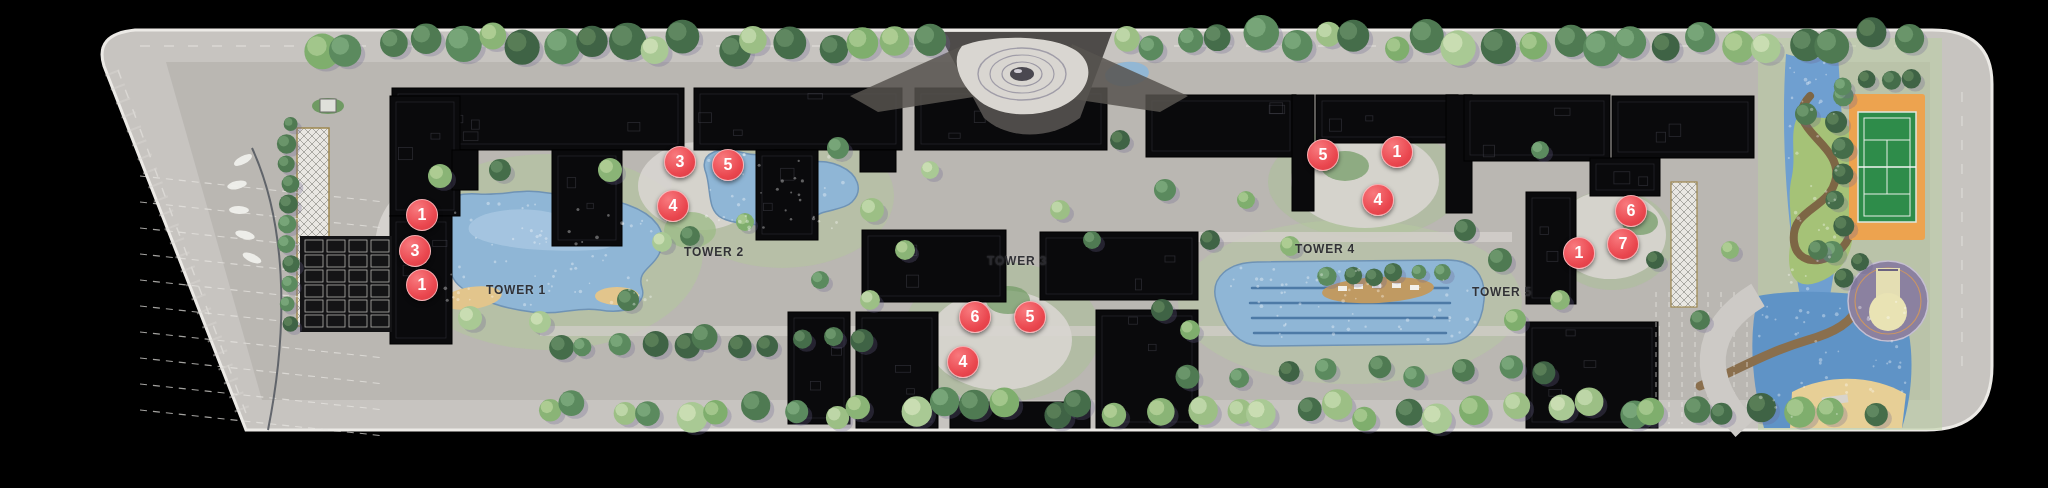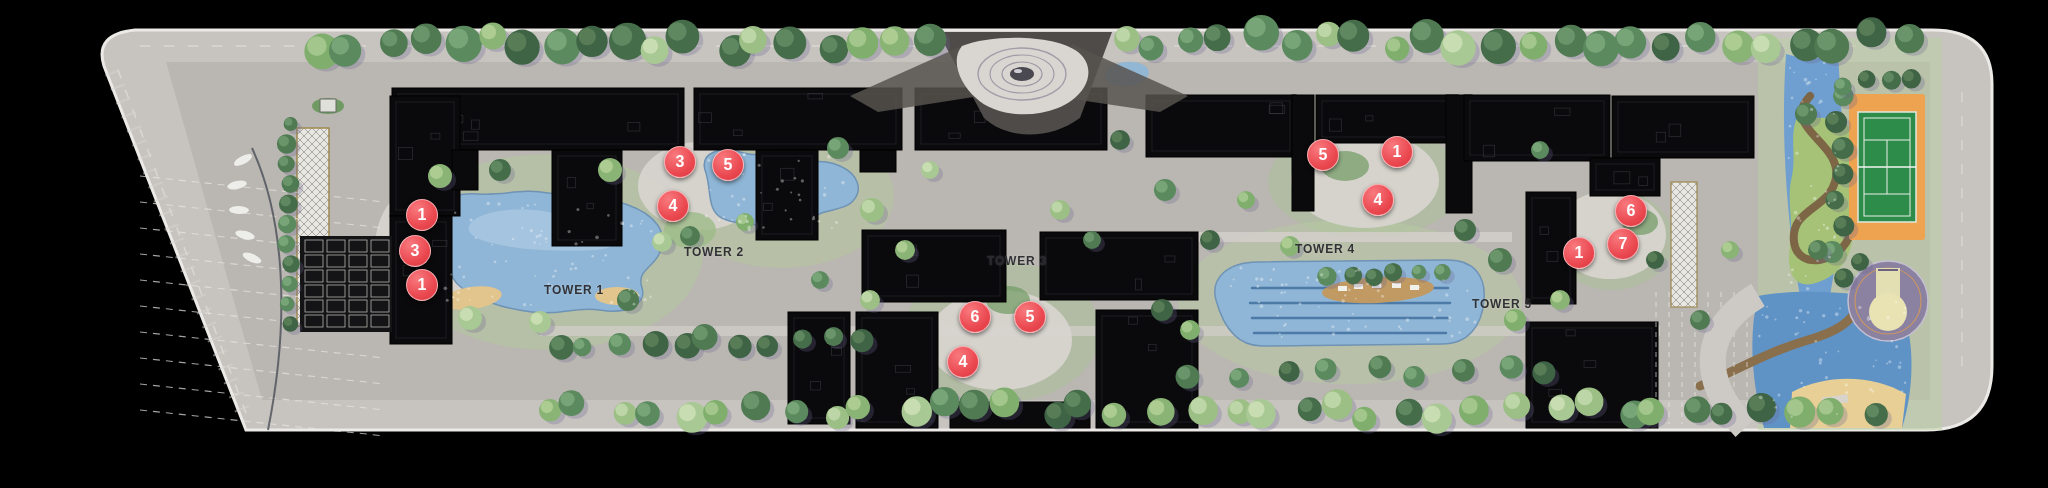--- a/index.html
+++ b/index.html
@@ -1071,25 +1071,25 @@
         <circle cx="1807.9863352994435" cy="312.4928243611939" r="1.4844971226062627" fill="#fff" opacity="0.35"></circle>
         <circle cx="1846.3414079919457" cy="384.8948581123259" r="1.5830071935663002" fill="#fff" opacity="0.35"></circle>
         <circle cx="1759.2907572574914" cy="336.0991776259616" r="1.3262796570546926" fill="#fff" opacity="0.35"></circle>
         <circle cx="1859.857847780455" cy="307.5269306988921" r="1.7627872087294238" fill="#fff" opacity="0.35"></circle>
         <circle cx="1846.6279179267585" cy="392.50982468156144" r="1.4549127085134388" fill="#fff" opacity="0.35"></circle>
         <circle cx="1836.8725212118588" cy="413.93512498843484" r="1.007283694902435" fill="#fff" opacity="0.35"></circle>
       </g>
 </svg>
 
 <div class="overlay" id="overlay">
-      <div class="tower-label" style="left: 574px; top: 290px;">TOWER 1</div>
+      <div class="tower-label" style="left: 516px; top: 290px;">TOWER 1</div>
       <div class="tower-label" style="left: 714px; top: 252px;">TOWER 2</div>
       <div class="tower-label" style="left: 1017px; top: 261px;">TOWER 3</div>
       <div class="tower-label" style="left: 1325px; top: 249px;">TOWER 4</div>
-      <div class="tower-label" style="left: 1502px; top: 304px;">TOWER 5</div>
+      <div class="tower-label" style="left: 1502px; top: 292px;">TOWER 5</div>
       <div class="marker" style="left: 422px; top: 215px;">1</div>
       <div class="marker" style="left: 415px; top: 251px;">3</div>
       <div class="marker" style="left: 422px; top: 285px;">1</div>
       <div class="marker" style="left: 680px; top: 162px;">3</div>
       <div class="marker" style="left: 728px; top: 165px;">5</div>
       <div class="marker" style="left: 673px; top: 206px;">4</div>
       <div class="marker" style="left: 975px; top: 317px;">6</div>
       <div class="marker" style="left: 1030px; top: 317px;">5</div>
       <div class="marker" style="left: 963px; top: 362px;">4</div>
       <div class="marker" style="left: 1323px; top: 155px;">5</div>

